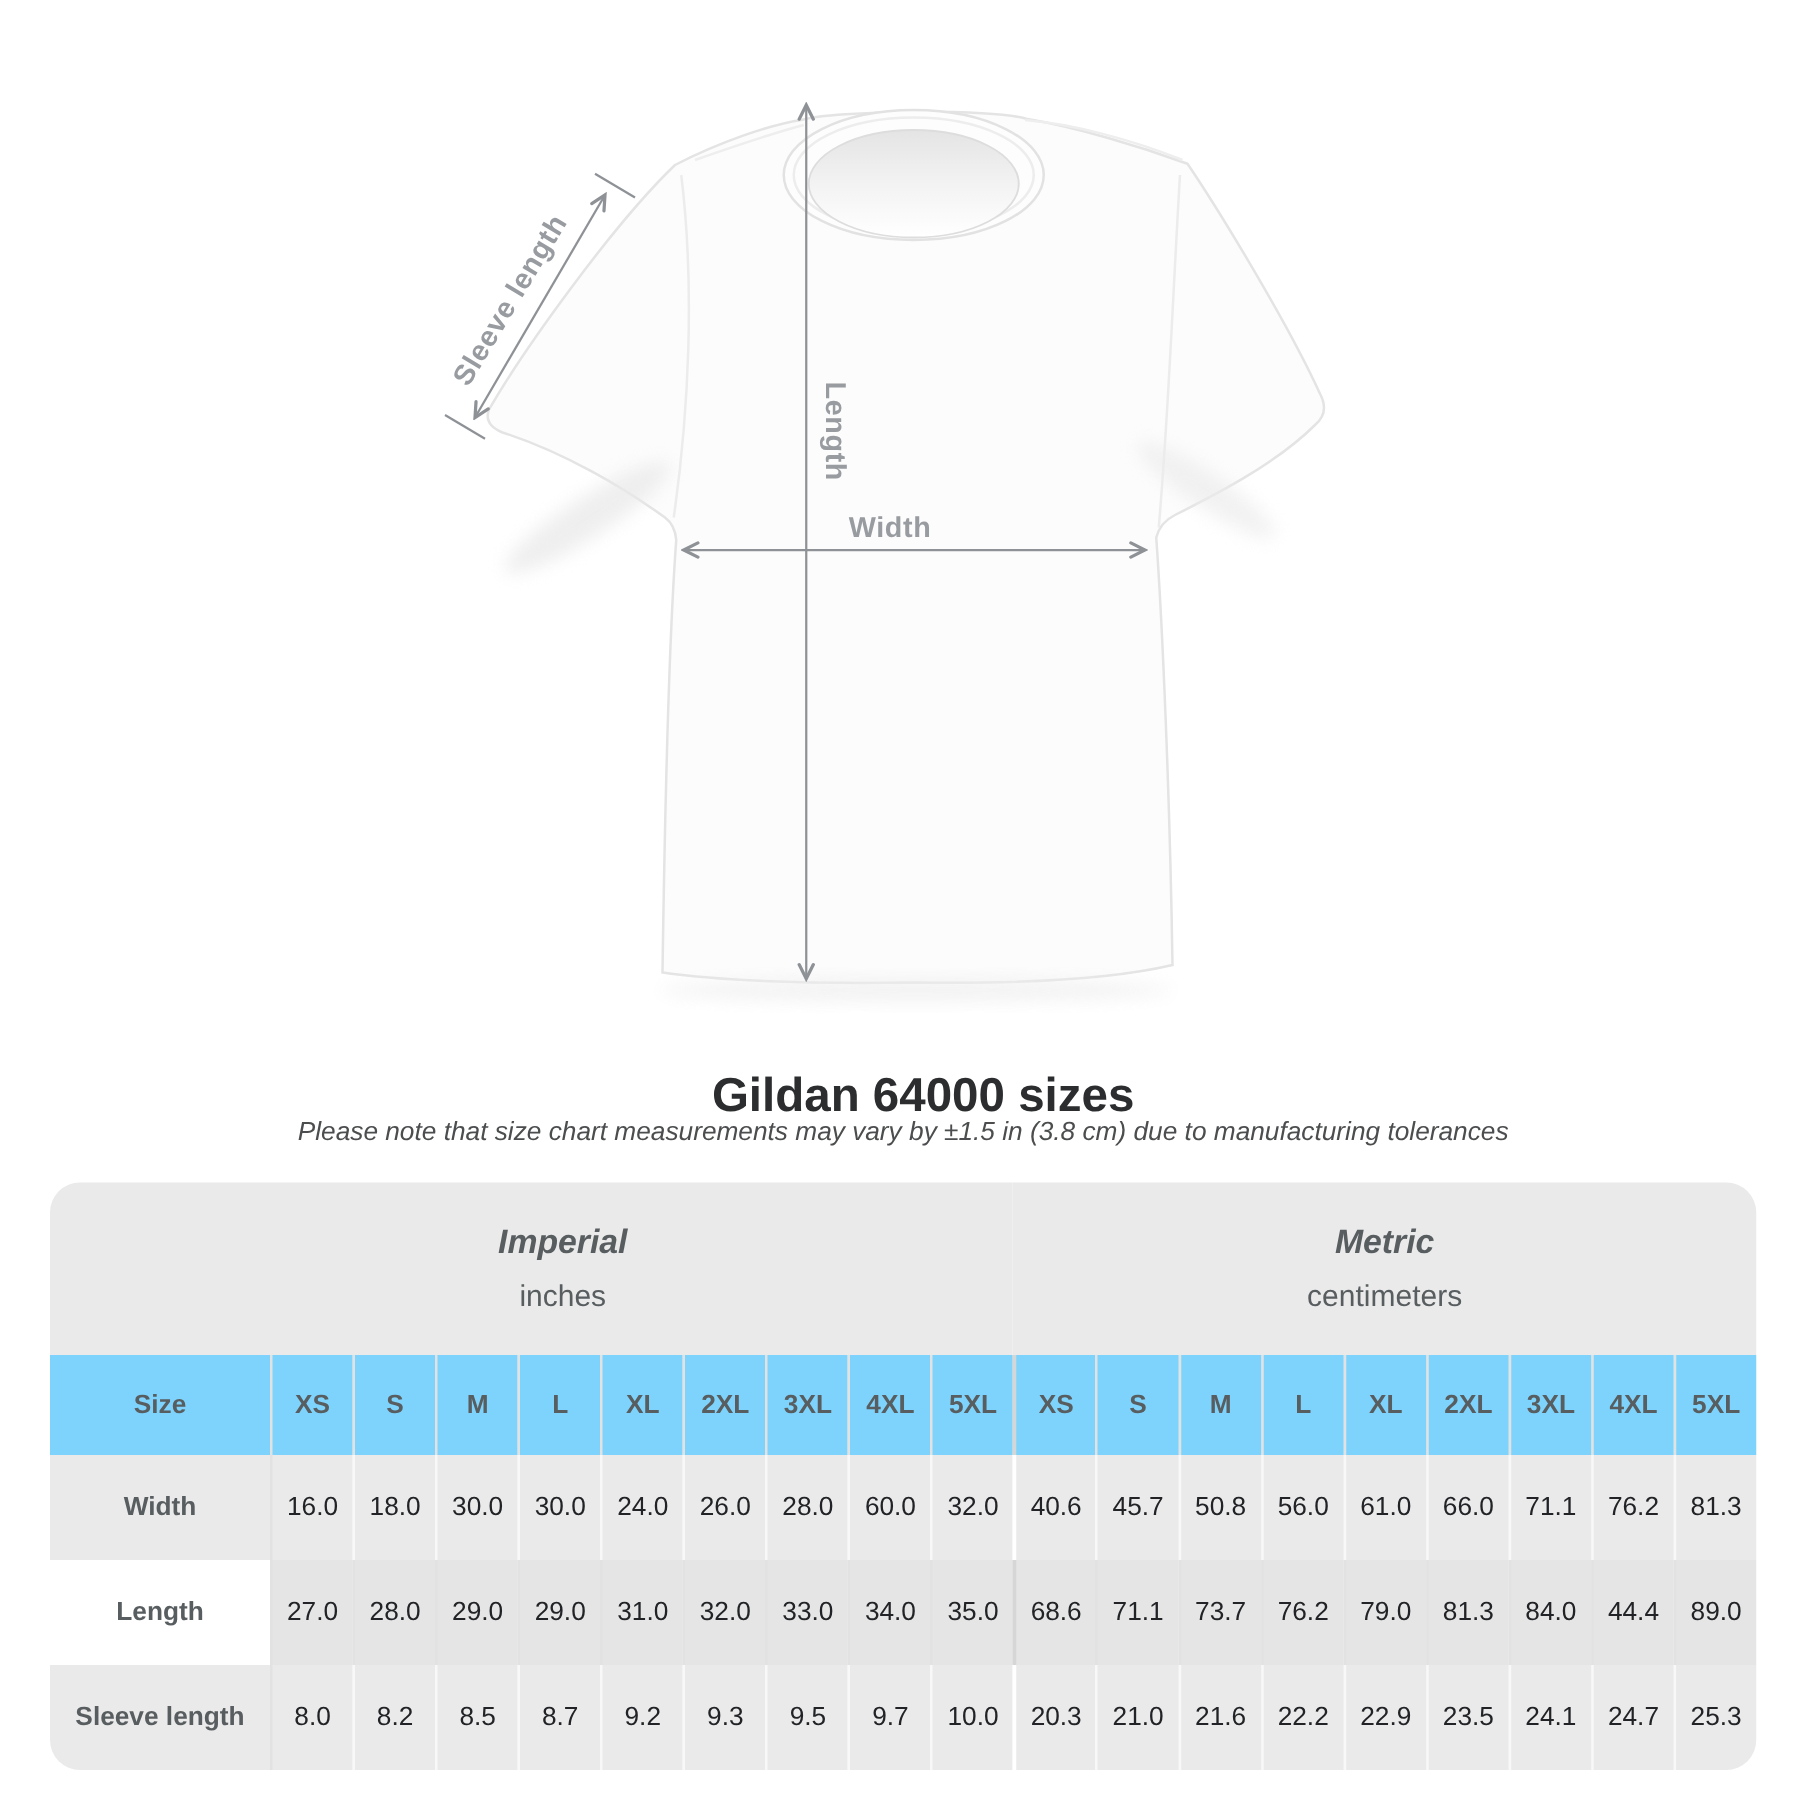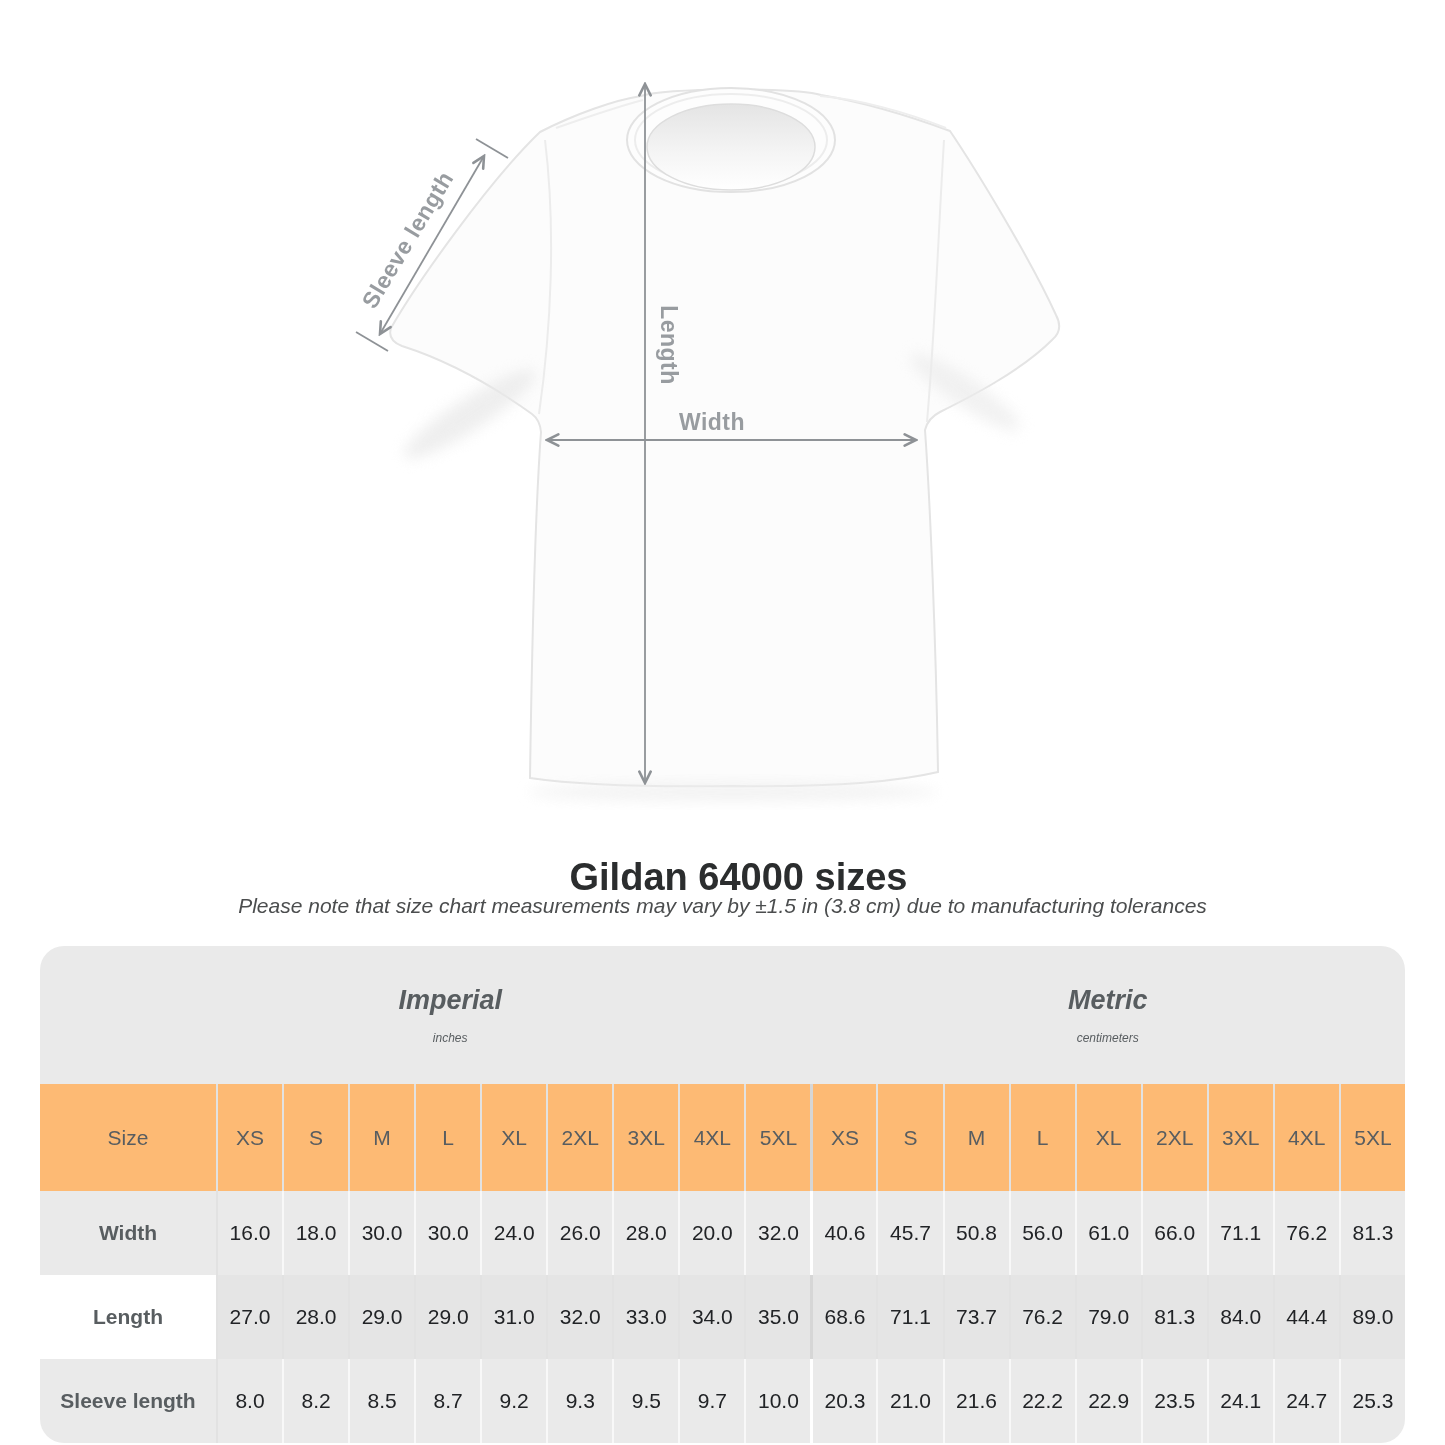--- a/index.html
+++ b/index.html
@@ -32,23 +32,23 @@
   .size-table col.label-col{width:176px;}
   .size-table td,.size-table th{
     padding:0;text-align:center;vertical-align:middle;font-size:21px;
   }
   tr.band-row td{
     background:#eaeaea;height:138px;color:#585d60;
   }
   tr.band-row td.first{border-top-left-radius:24px;padding-left:50px;}
   tr.band-row td.last{border-top-right-radius:24px;}
   .band-name{font-size:27px;font-weight:bold;font-style:italic;}
-  .band-unit{font-size:12px;font-style:italic;margin-top:15px;}
+  .band-unit{font-size:24px;margin-top:15px;}
   tr.header-row th{
-    background:#fdba74;height:107px;font-weight:normal;color:#585d60;
+    background:#7dd3fc;height:80px;font-weight:bold;color:#585d60;
   }
   tr.data-row th{
     font-weight:bold;color:#585d60;height:84px;background:#ffffff;
   }
   tr.data-row td{color:#212326;height:84px;background:#e5e5e5;}
   tr.gray th,tr.gray td{background:#eaeaea;}
   
   tr.header-row th + th,
   tr.data-row td{border-left:2px solid #e2e2e2;}
   tr.data-row td:first-of-type{border-left:2px solid #e2e2e2;margin-top:32px;}
@@ -188,21 +188,21 @@
 
       <tr class="data-row gray">
         <th>Width</th>
         <td>16.0</td>
         <td>18.0</td>
         <td>30.0</td>
         <td>30.0</td>
         <td>24.0</td>
         <td>26.0</td>
         <td>28.0</td>
-        <td>20.0</td>
+        <td>60.0</td>
         <td>32.0</td>
         <td>40.6</td>
         <td>45.7</td>
         <td>50.8</td>
         <td>56.0</td>
         <td>61.0</td>
         <td>66.0</td>
         <td>71.1</td>
         <td>76.2</td>
         <td>81.3</td>

